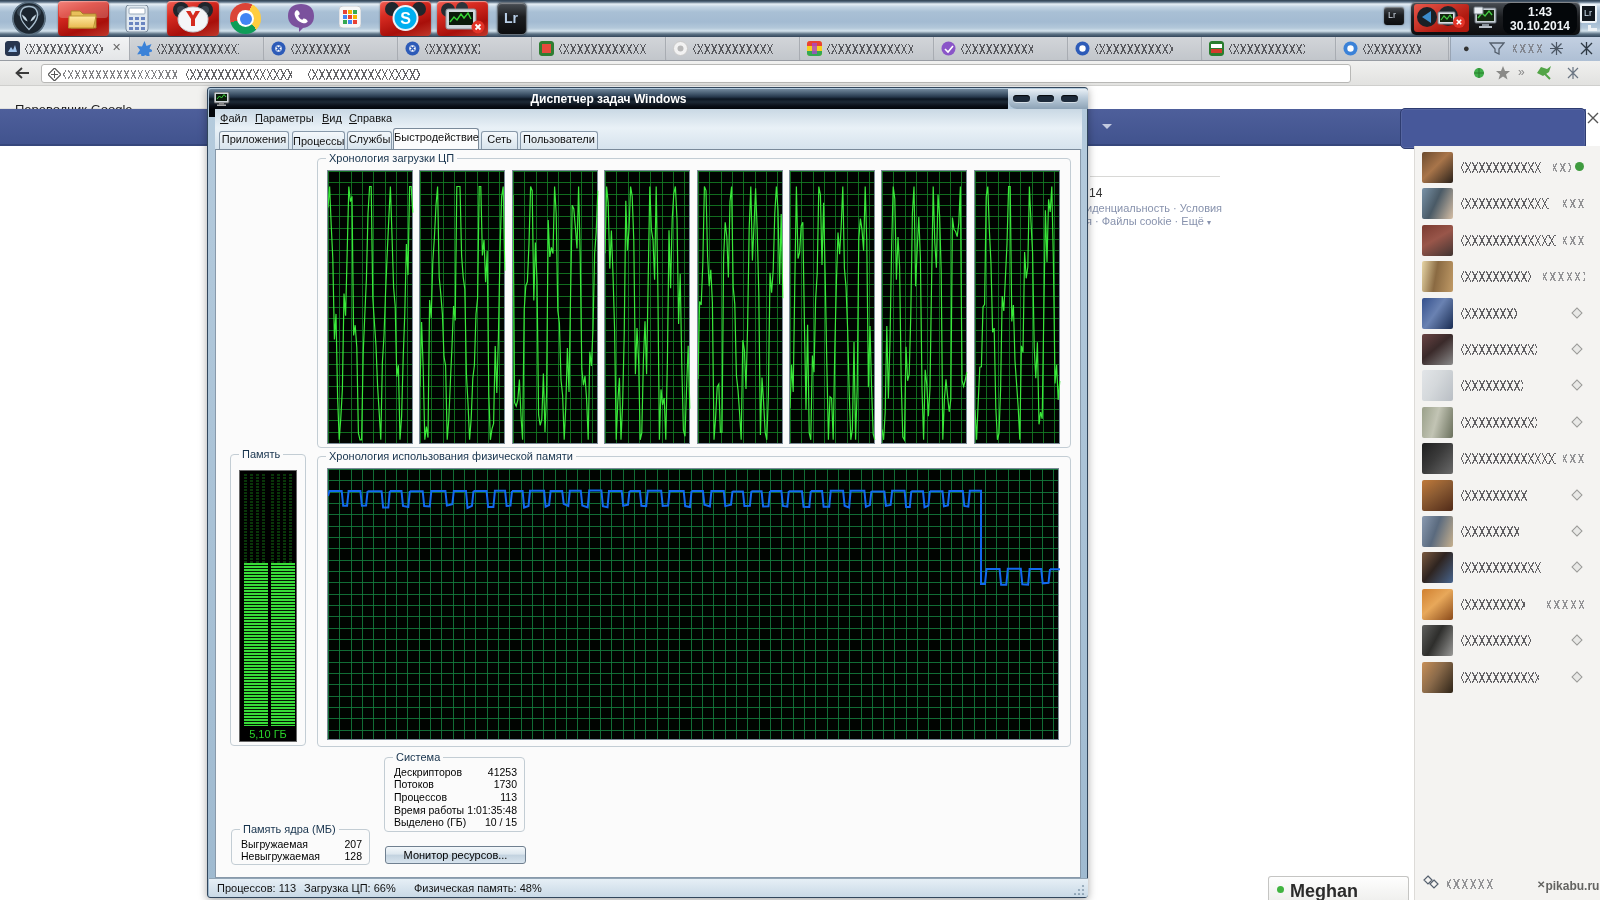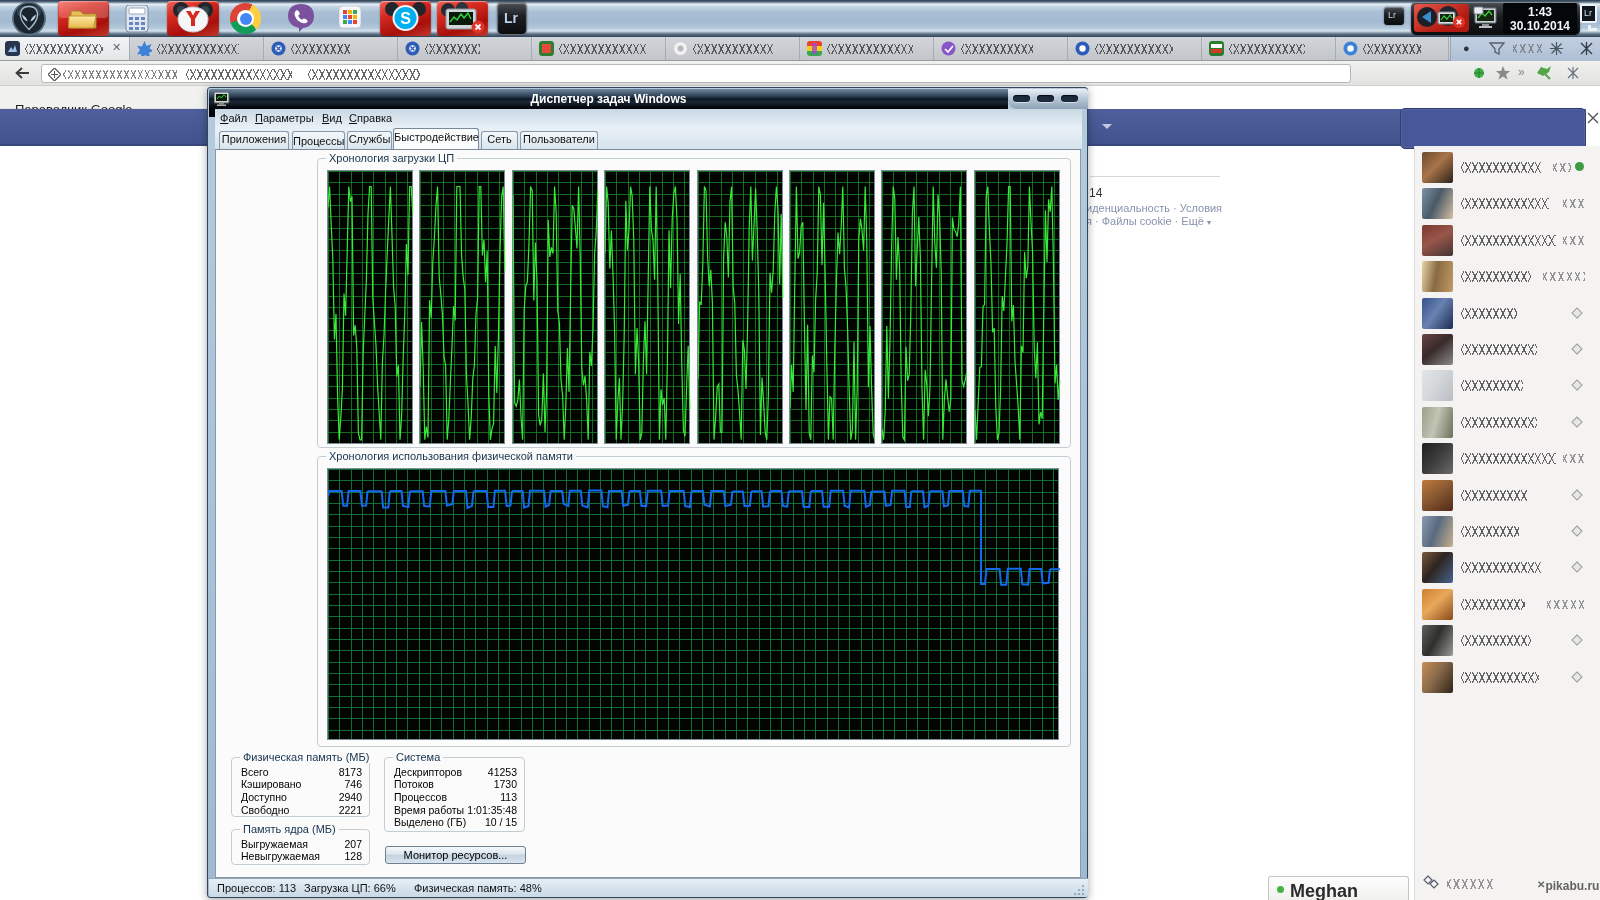--- a/index.html
+++ b/index.html
@@ -236,21 +236,21 @@
       </svg>
     </div>
     <svg style="position:absolute;left:62px;top:3px" width="26" height="27" viewBox="0 0 26 27">
       <rect x="2" y="3" width="21" height="15" rx="1" fill="#c8cfd6" stroke="#6a737c"></rect>
       <rect x="4" y="5" width="17" height="11" fill="#14280f"></rect>
       <path d="M5 13 l4 -5 l3 3 l4 -5 l3 4" stroke="#44cc44" stroke-width="1.3" fill="none"></path>
       <rect x="9" y="19" width="7" height="2" fill="#8a929a"></rect>
           <rect x="6" y="21" width="13" height="2" fill="#b8bfc6"></rect>
       <rect x="1" y="2" width="9" height="7" rx="1" fill="#e8edf2" stroke="#7a838c"></rect>
     </svg>
-    <div style="position:absolute;left:92px;top:1px;width:74px;height:31px;background:#04070a;border-radius:2px;text-align:center">
+    <div style="position:absolute;left:92px;top:1px;width:74px;height:31px;background:#04070a;border-radius:8px;text-align:center">
       <div style="font-size:12px;font-weight:bold;color:#f2f6fa;margin-top:2px">1:43</div>
       <div style="font-size:12px;font-weight:bold;color:#f2f6fa">30.10.2014</div>
     </div>
   </div>
   <div style="position:absolute;left:1580px;top:4px;width:17px;height:19px;background:#10161c;border:2px solid #edf2f6;border-radius:2px">
      <span style="position:absolute;left:2px;top:2px;font-size:9px;color:#cfe0ee">Lr</span>
   </div>
   <div style="position:absolute;left:1588px;top:25px;width:9px;height:6px;border-left:3px solid #edf2f6;border-bottom:3px solid #edf2f6"></div>
 </div>
 
@@ -522,47 +522,38 @@
             <svg width="86" height="274">
               <polyline points="0.0,258.4 1.6,268.8 3.2,241.2 4.8,155.0 6.4,227.6 8.0,169.6 9.6,77.3 11.2,15.5 12.8,27.9 14.4,108.7 16.0,66.0 17.6,95.5 19.2,210.4 20.8,266.1 22.4,268.8 24.0,175.7 25.6,209.8 27.2,203.3 28.8,143.8 30.4,42.5 32.0,15.5 33.6,115.2 35.2,78.1 36.8,46.1 38.4,87.0 40.0,218.0 41.6,268.8 43.2,198.7 44.8,213.8 46.4,245.3 48.0,217.1 49.6,109.4 51.2,15.5 52.8,71.8 54.4,96.7 56.0,23.5 57.6,44.7 59.2,100.8 60.8,268.8 62.4,228.2 64.0,208.4 65.6,225.7 67.2,240.8 68.8,228.8 70.4,46.6 72.0,58.5 73.6,60.5 75.2,65.6 76.8,52.0 78.4,15.5 80.0,209.3 81.6,215.3 83.2,209.3 84.8,201.2" fill="none" stroke="#3ae83a" stroke-width="1.2"></polyline>
             </svg>
           </div>
    <div class="graph" style="left:656px;top:11px;width:86px;height:274px">
             <svg width="86" height="274">
               <polyline points="0.0,238.9 1.6,268.8 3.2,231.4 4.8,196.2 6.4,195.7 8.0,135.9 9.6,133.3 11.2,25.8 12.8,15.5 14.4,59.9 16.0,92.6 17.6,161.3 19.2,157.1 20.8,236.3 22.4,268.8 24.0,262.3 25.6,218.6 27.2,125.1 28.8,140.0 30.4,106.6 32.0,72.9 33.6,15.5 35.2,15.5 36.8,150.5 38.4,134.1 40.0,190.2 41.6,213.1 43.2,236.5 44.8,268.8 46.4,174.8 48.0,181.4 49.6,81.1 51.2,107.3 52.8,96.0 54.4,15.5 56.0,51.3 57.6,82.0 59.2,176.3 60.8,207.2 62.4,171.2 64.0,253.3 65.6,241.1 67.2,247.8 68.8,142.4 70.4,39.2 72.0,91.0 73.6,28.2 75.2,41.0 76.8,15.5 78.4,90.2 80.0,212.5 81.6,193.9 83.2,228.9 84.8,209.9" fill="none" stroke="#3ae83a" stroke-width="1.2"></polyline>
             </svg>
           </div>
   </div>
+  <div class="gb" style="left:14px;top:304px;width:76px;height:292px">
+          <span class="lab">Память</span>
+   <div class="meter" style="left:8px;top:15px;width:58px;height:272px">
+    <div class="ledcol led-dim" style="left:4px;top:3px;height:89px"></div>
+            <div class="ledcol led-dim" style="left:31px;top:3px;height:89px"></div>
+    <div class="ledcol led-on" style="left:4px;top:92px;height:163px"></div>
+            <div class="ledcol led-on" style="left:31px;top:92px;height:163px"></div>
+    <div class="mtext" style="top:257px">5,10 ГБ</div>
+          </div>
+        </div>
   <div class="gb" style="left:101px;top:306px;width:754px;height:291px">
           <span class="lab">Хронология использования физической памяти</span>
    <div class="graph mem" style="left:9px;top:11px;width:732px;height:272px">
             <svg width="732" height="272">
               <polyline points="0.0,27.0 1.5,22.0 13.7,22.0 15.2,36.8 19.1,36.7 20.6,22.0 20.6,21.9 32.4,21.9 33.9,36.8 38.1,36.5 39.6,22.0 39.6,22.2 53.6,22.2 55.1,38.4 60.3,38.5 61.8,22.0 61.8,22.1 73.5,22.1 75.0,36.9 80.3,38.0 81.8,22.0 81.8,22.2 94.7,22.2 96.2,37.0 101.8,37.4 103.3,22.0 103.3,21.9 117.4,21.9 118.9,36.6 124.3,35.3 125.8,22.0 125.8,22.0 138.0,22.0 139.5,39.0 144.0,36.8 145.5,22.0 145.5,22.1 158.6,22.1 160.1,38.0 165.4,38.1 166.9,22.0 166.9,21.8 177.1,21.8 178.6,37.0 182.5,36.6 184.0,22.0 184.0,22.1 194.6,22.1 196.1,38.5 200.5,36.9 202.0,22.0 202.0,21.8 216.1,21.8 217.6,37.7 221.1,36.0 222.6,22.0 222.6,21.9 234.2,21.9 235.7,34.9 240.3,37.0 241.8,22.0 241.8,21.8 252.8,21.8 254.3,36.5 259.7,38.4 261.2,22.0 261.2,21.5 273.4,21.5 274.9,37.3 279.5,38.3 281.0,22.0 281.0,21.9 293.7,21.9 295.2,36.7 300.0,35.6 301.5,22.0 301.5,22.1 311.9,22.1 313.4,36.7 318.2,37.1 319.7,22.0 319.7,21.8 333.2,21.8 334.7,37.0 340.1,36.6 341.6,22.0 341.6,21.9 355.7,21.9 357.2,37.1 362.0,38.0 363.5,22.0 363.5,22.1 374.9,22.1 376.4,35.7 381.9,37.4 383.4,22.0 383.4,22.0 395.8,22.0 397.3,37.1 403.0,35.7 404.5,22.0 404.5,22.4 414.9,22.4 416.4,37.0 421.9,36.7 423.4,22.0 423.4,22.3 433.6,22.3 435.1,37.4 440.5,37.2 442.0,22.0 442.0,22.1 453.4,22.1 454.9,37.0 459.3,37.7 460.8,22.0 460.8,22.3 474.0,22.3 475.5,37.8 481.3,37.9 482.8,22.0 482.8,22.1 494.1,22.1 495.6,37.8 501.2,37.7 502.7,22.0 502.7,21.7 515.1,21.7 516.6,36.7 521.1,38.6 522.6,22.0 522.6,21.7 536.4,21.7 537.9,37.8 541.9,36.1 543.4,22.0 543.4,22.6 556.4,22.6 557.9,36.9 562.6,36.0 564.1,22.0 564.1,21.8 576.6,21.8 578.1,38.1 581.8,38.1 583.3,22.0 583.3,22.3 595.0,22.3 596.5,38.2 600.4,36.6 601.9,22.0 601.9,22.3 614.5,22.3 616.0,37.2 619.9,36.5 621.4,22.0 621.4,22.0 634.8,22.0 636.3,37.0 640.3,37.7 641.8,22.0 641.8,21.7 653.0,21.7 653.0,115.0 657.0,115.0 658.5,100.0 658.5,100.0 671.6,100.0 673.1,115.8 678.3,115.7 679.8,100.0 679.8,99.8 692.8,99.8 694.3,115.4 700.1,115.6 701.6,100.0 701.6,99.9 713.2,99.9 714.7,114.3 720.5,113.8 722.0,100.0 722.0,100.3 732.0,100.3" fill="none" stroke="#1269f0" stroke-width="2"></polyline>
             </svg>
           </div>
   </div>
-  <div class="gb info" style="left:15px;top:607px;width:139px;height:60px">
-          <span class="lab">Физическая память (МБ)</span>
-          <div class="row" style="top:8px">
-            <b>Всего</b>
-            <i>8173</i>
-          </div>
-          <div class="row" style="top:20px">
-            <b>Кэшировано</b>
-            <i>746</i>
-          </div>
-          <div class="row" style="top:33px">
-            <b>Доступно</b>
-            <i>2940</i>
-          </div>
-          <div class="row" style="top:46px">
-            <b>Свободно</b>
-            <i>2221</i>
-          </div>
-        </div>
   <div class="gb info" style="left:168px;top:607px;width:141px;height:75px">
           <span class="lab">Система</span>
           <div class="row" style="top:8px">
             <b>Дескрипторов</b>
             <i>41253</i>
           </div>
           <div class="row" style="top:20px">
             <b>Потоков</b>
             <i>1730</i>
           </div>

